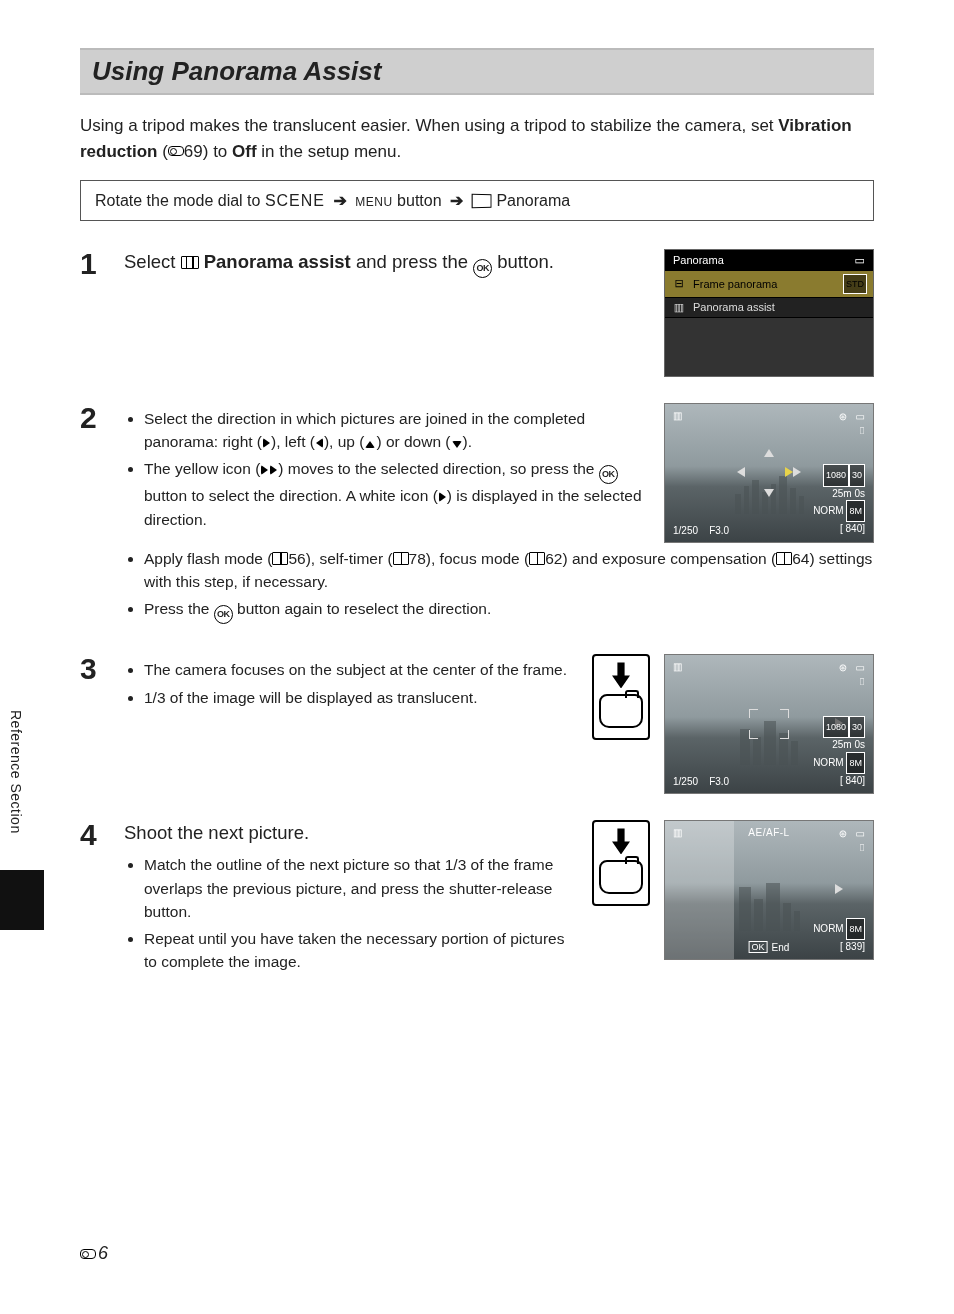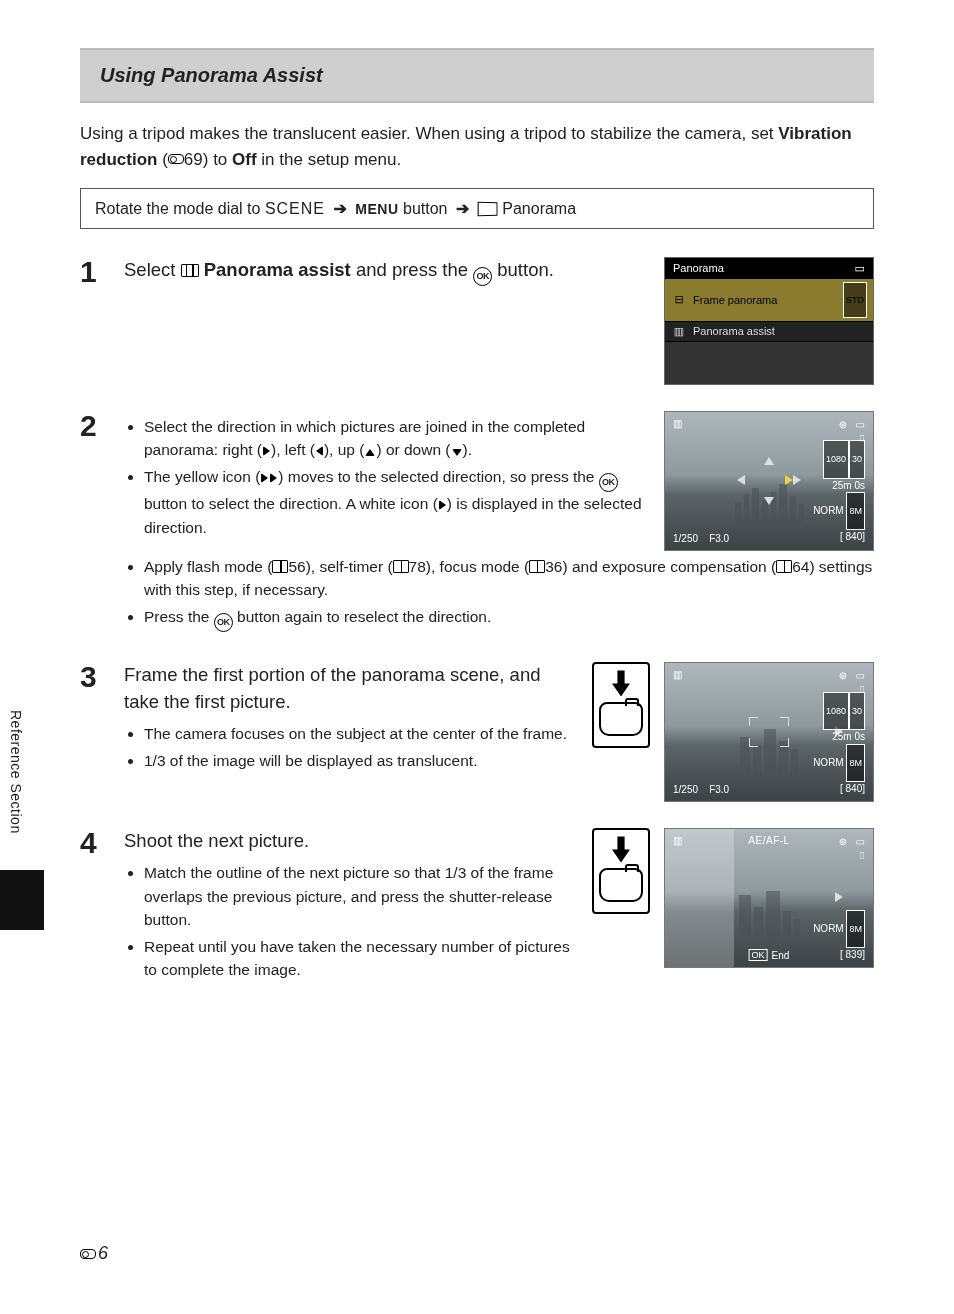--- a/index.html
+++ b/index.html
@@ -36,40 +36,40 @@
     background: #111;
   }
   .title-bar {
     background: #cfcfcf;
     border-top: 2px solid #bbb;
     border-bottom: 2px solid #bbb;
     padding: 6px 12px;
     margin-bottom: 18px;
   }
   .title-bar h1 {
-    margin: 8px;
-    font-size: 20px;
+    margin: 0;
+    font-size: 26px;
     font-weight: 700;
     font-style: italic;
   }
   .intro {
     font-size: 17px;
     line-height: 1.55;
     margin-bottom: 14px;
   }
   .intro b { font-weight: 700; }
   .nav-box {
     border: 1px solid #555;
     padding: 10px 14px;
     font-size: 16px;
     margin-bottom: 28px;
   }
   .nav-box .scene { font-family: "Arial Narrow", Arial, sans-serif; letter-spacing: 1px; }
   .nav-box .arrow { font-weight: bold; margin: 0 4px; }
-  .nav-box .menu-lbl { font-family: Arial, sans-serif; font-weight: 700; letter-spacing: 0.5px; font-size: 14px;}
+  .nav-box .menu-lbl { font-family: Arial, sans-serif; font-weight: 400; letter-spacing: 0.5px; font-size: 12px;}
   .step {
     display: flex;
     margin-bottom: 26px;
     gap: 18px;
     align-items: flex-start;
   }
   .step-num {
     font-size: 30px;
     font-weight: 700;
     line-height: 1;
@@ -322,21 +322,21 @@
     position: absolute;
     bottom: 50px;
     left: 80px;
     font-size: 18px;
     font-style: italic;
     display: flex;
     align-items: center;
     gap: 2px;
   }
   .badge {
-    display:inline-block; border:1px solid #fff; padding:12px 2px; font-size:9px; background:rgba(0,0,0,0.5);
+    display:inline-block; border:1px solid #fff; padding:4px 2px; font-size:9px; background:rgba(0,0,0,0.5);
   }
   .top-center-label{
     position:absolute; top:6px; left:50%; transform:translateX(-50%);
     font-size:10px; letter-spacing:0.5px;
   }
 </style>
 </head>
 <body>
 
 <div class="page">
@@ -441,35 +441,34 @@
               <span class="badge">1080</span><span class="badge">30</span><br>
               <span>25m 0s</span><br>
               <span>NORM</span> <span class="badge">8M</span><br>
               <span>[  840]</span>
             </div>
           </div>
         </div>
       </div>
       <ul class="bullets">
         <li>
-          <span>Apply flash mode (</span><span class="book-icon"></span><span>56</span><span>), self-timer (</span><span class="book-icon"></span><span>78</span><span>), focus mode (</span><span class="book-icon"></span><span>36</span><span>) and exposure compensation (</span><span class="book-icon"></span><span>64</span><span>) settings with this step, if necessary.</span>
+          <span>Apply flash mode (</span><span class="book-icon"></span><span>56</span><span>), self-timer (</span><span class="book-icon"></span><span>78</span><span>), focus mode (</span><span class="book-icon"></span><span>62</span><span>) and exposure compensation (</span><span class="book-icon"></span><span>64</span><span>) settings with this step, if necessary.</span>
         </li>
         <li>
           <span>Press the </span><span class="ok-icon">OK</span><span> button again to reselect the direction.</span>
         </li>
       </ul>
     </div>
   </div>
 
   <div class="step">
     <div class="step-num">3</div>
     <div class="step-body">
       <div class="row">
         <div class="text-col">
-          <div class="step-head">Frame the first portion of the panorama scene, and take the first picture.</div>
           <ul class="bullets">
             <li>The camera focuses on the subject at the center of the frame.</li>
             <li>1/3 of the image will be displayed as translucent.</li>
           </ul>
         </div>
         <div class="fig-col" style="display:flex;gap:14px;align-items:flex-start;">
           <div class="shutter-fig">
             <div class="arrow-down"></div>
             <div class="cam"></div>
           </div>
@@ -511,21 +510,21 @@
   </div>
 
   <div class="step">
     <div class="step-num">4</div>
     <div class="step-body">
       <div class="row">
         <div class="text-col">
           <div class="step-head">Shoot the next picture.</div>
           <ul class="bullets">
             <li>Match the outline of the next picture so that 1/3 of the frame overlaps the previous picture, and press the shutter-release button.</li>
-            <li>Repeat until you have taken the necessary number of pictures to complete the image.</li>
+            <li>Repeat until you have taken the necessary portion of pictures to complete the image.</li>
           </ul>
         </div>
         <div class="fig-col" style="display:flex;gap:14px;align-items:flex-start;">
           <div class="shutter-fig">
             <div class="arrow-down"></div>
             <div class="cam"></div>
           </div>
           <div class="lcd-photo">
             <div style="position:absolute;left:0;top:0;bottom:0;width:33%;background:rgba(255,255,255,0.25);"></div>
             <div class="buildings">

